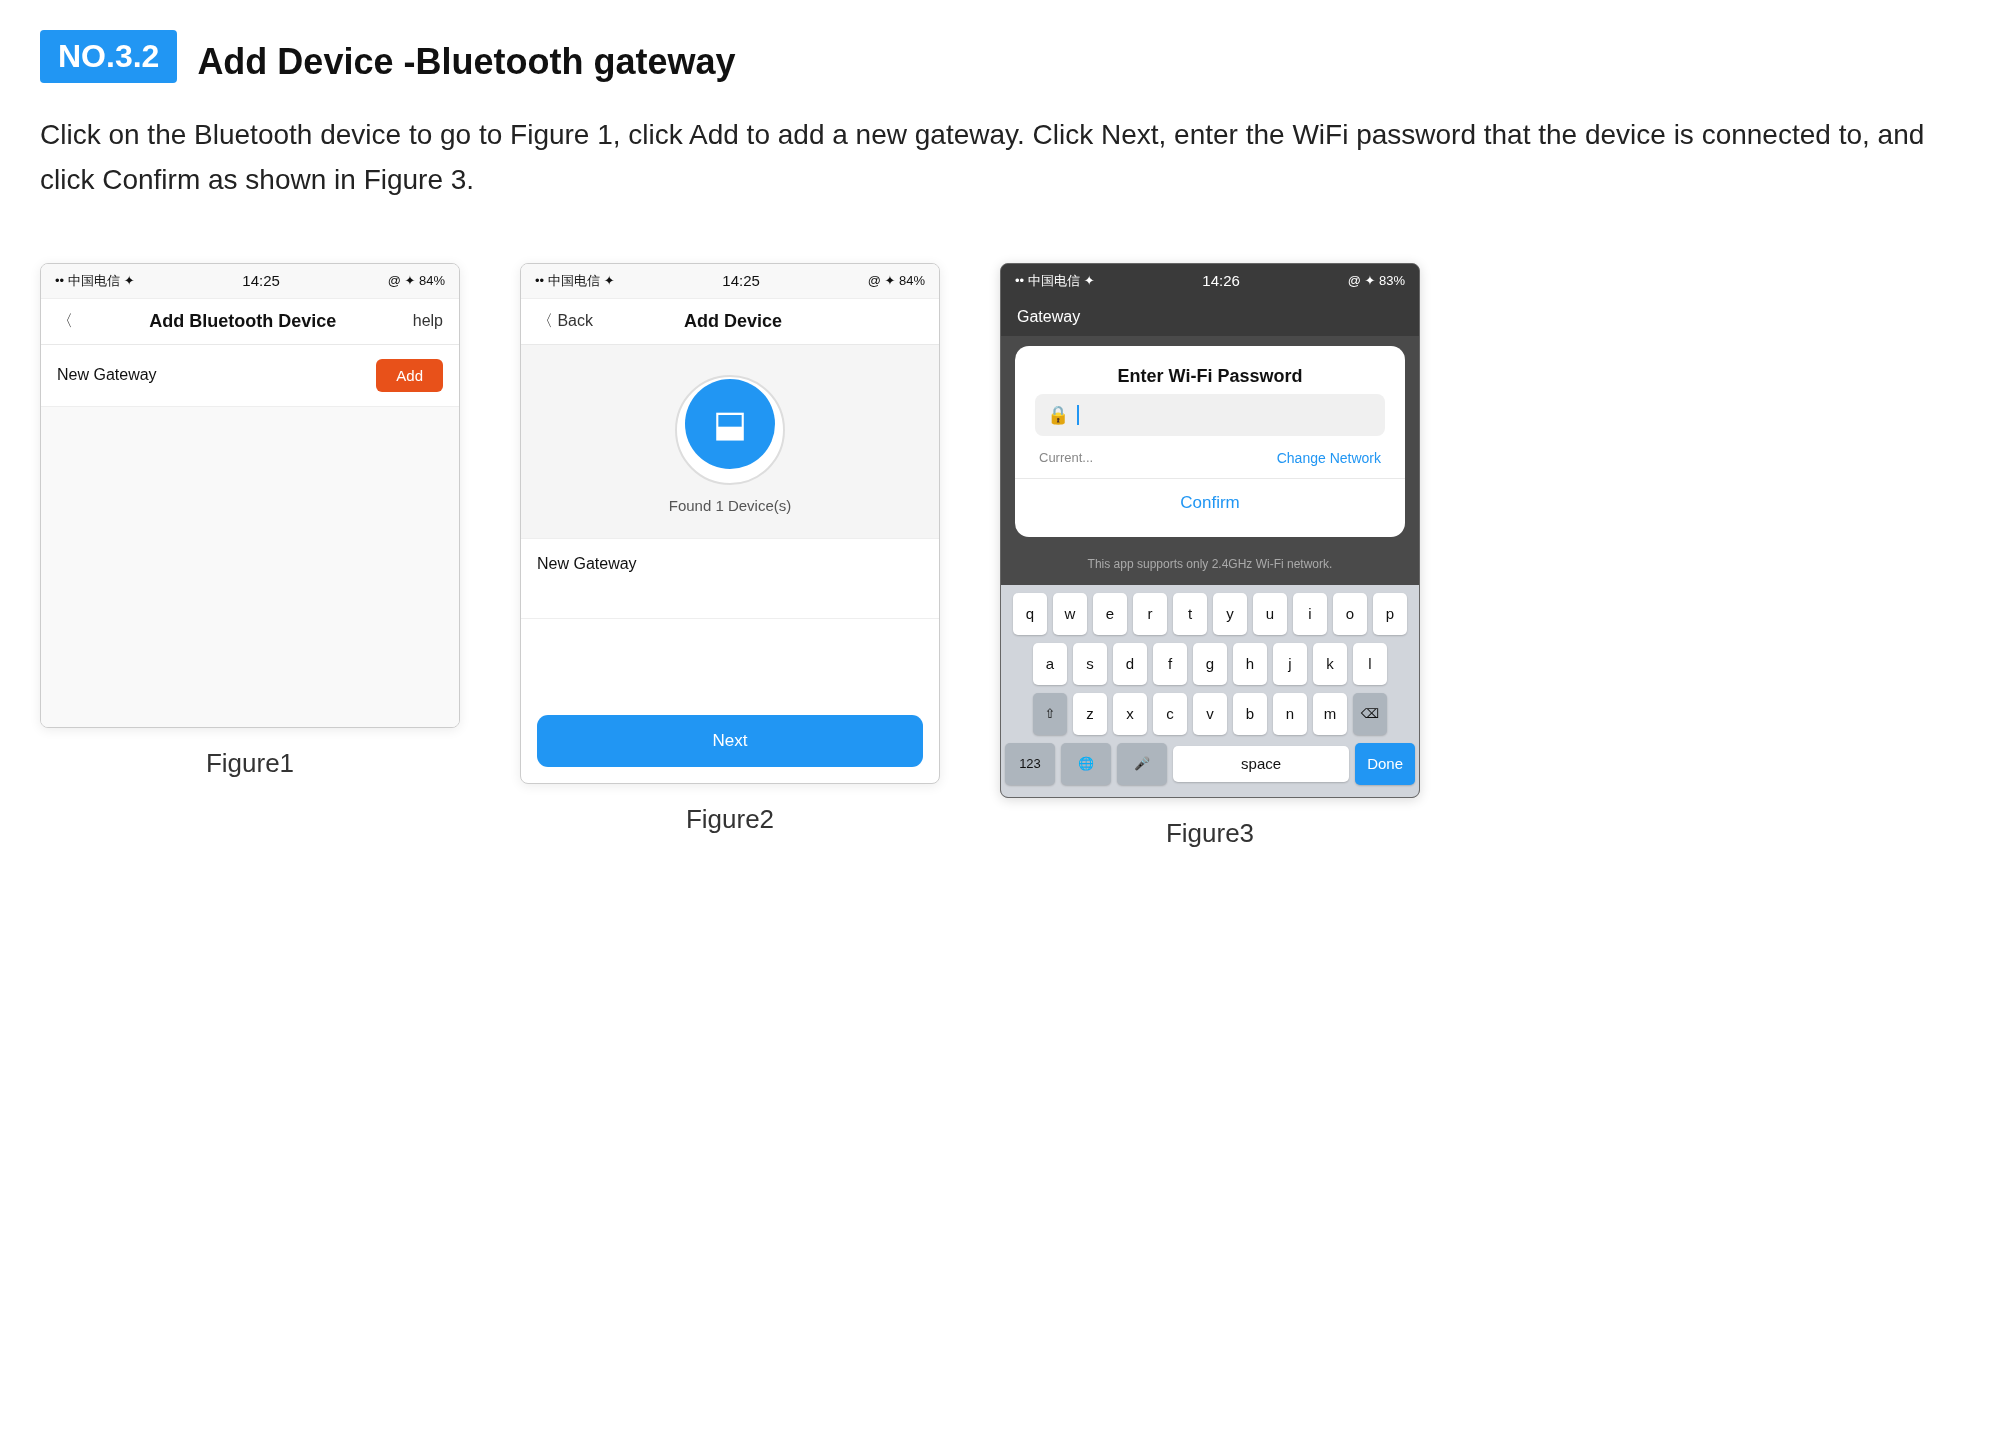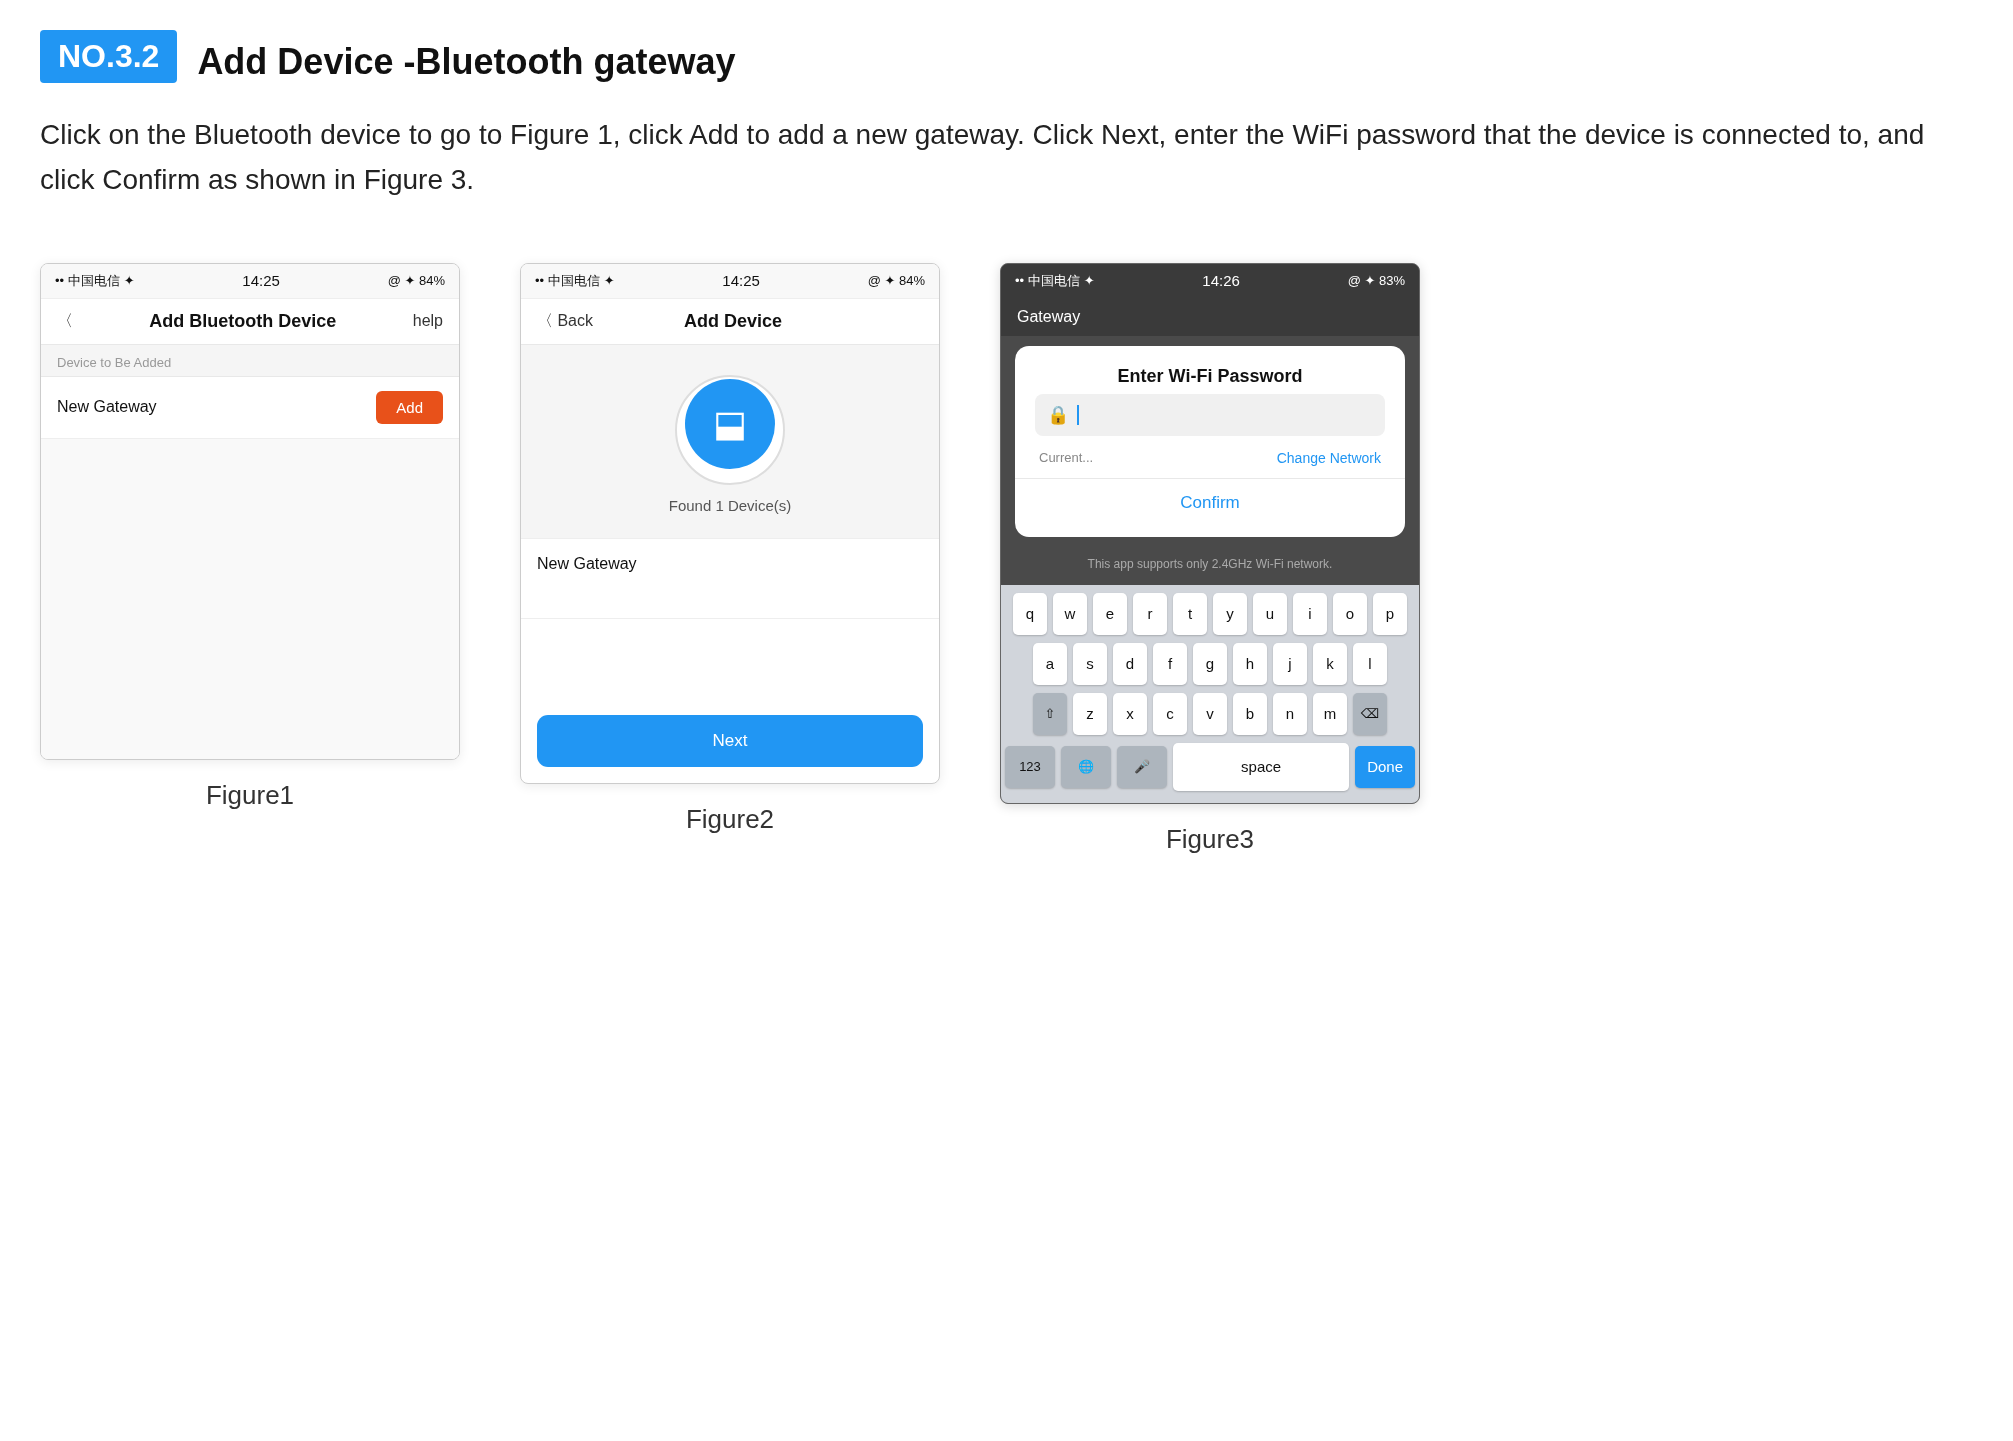--- a/index.html
+++ b/index.html
@@ -355,21 +355,21 @@
       font-size: 13px;
       color: #111;
       box-shadow: 0 1px 2px rgba(0,0,0,0.2);
       cursor: pointer;
       padding: 0 8px;
     }
     .key-space {
       background: #fff;
       border-radius: 5px;
       flex: 1;
-      height: 48px;
+      height: 36px;
       display: flex;
       align-items: center;
       justify-content: center;
       font-size: 15px;
       color: #111;
       box-shadow: 0 1px 2px rgba(0,0,0,0.2);
       cursor: pointer;
       max-width: 180px;
     }
     .key-done {
@@ -416,21 +416,20 @@
         <div class="status-center">14:25</div>
         <div class="status-right">@ ✦ 84%</div>
       </div>
 
       <div class="nav-bar">
         <div class="nav-back">〈</div>
         <div class="nav-title">Add Bluetooth Device</div>
         <div class="nav-help">help</div>
       </div>
 
-      <div class="section-label">Device to Be Added</div>
 
       <div class="device-row">
         <span class="device-name">New Gateway</span>
         <button class="add-btn">Add</button>
       </div>
 
       <div class="empty-area"></div>
     </div>
     <div class="figure-label">Figure1</div>
   </div>

